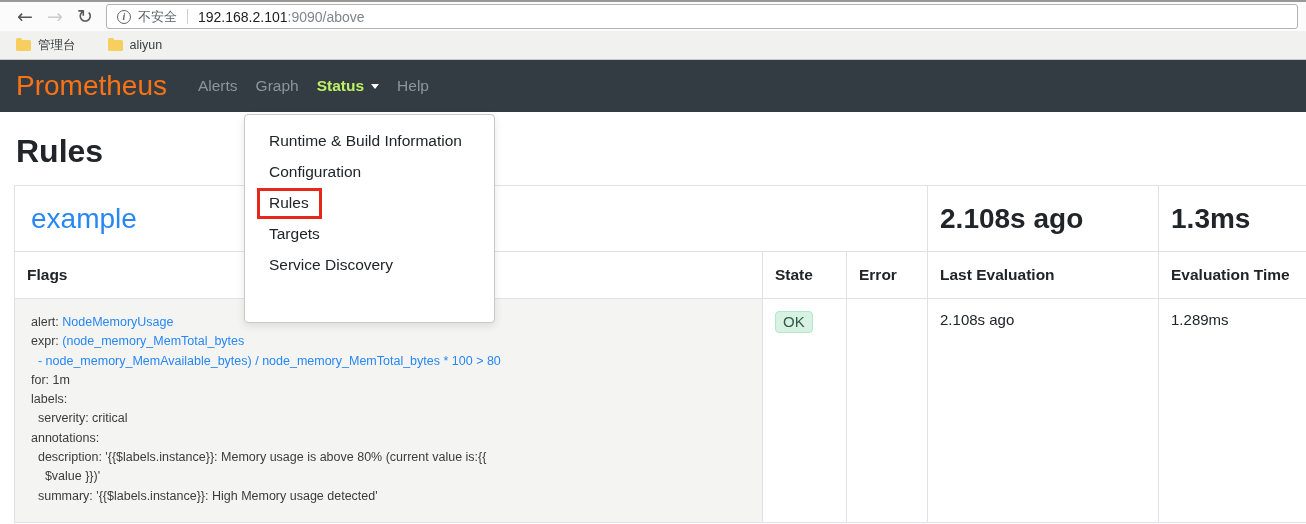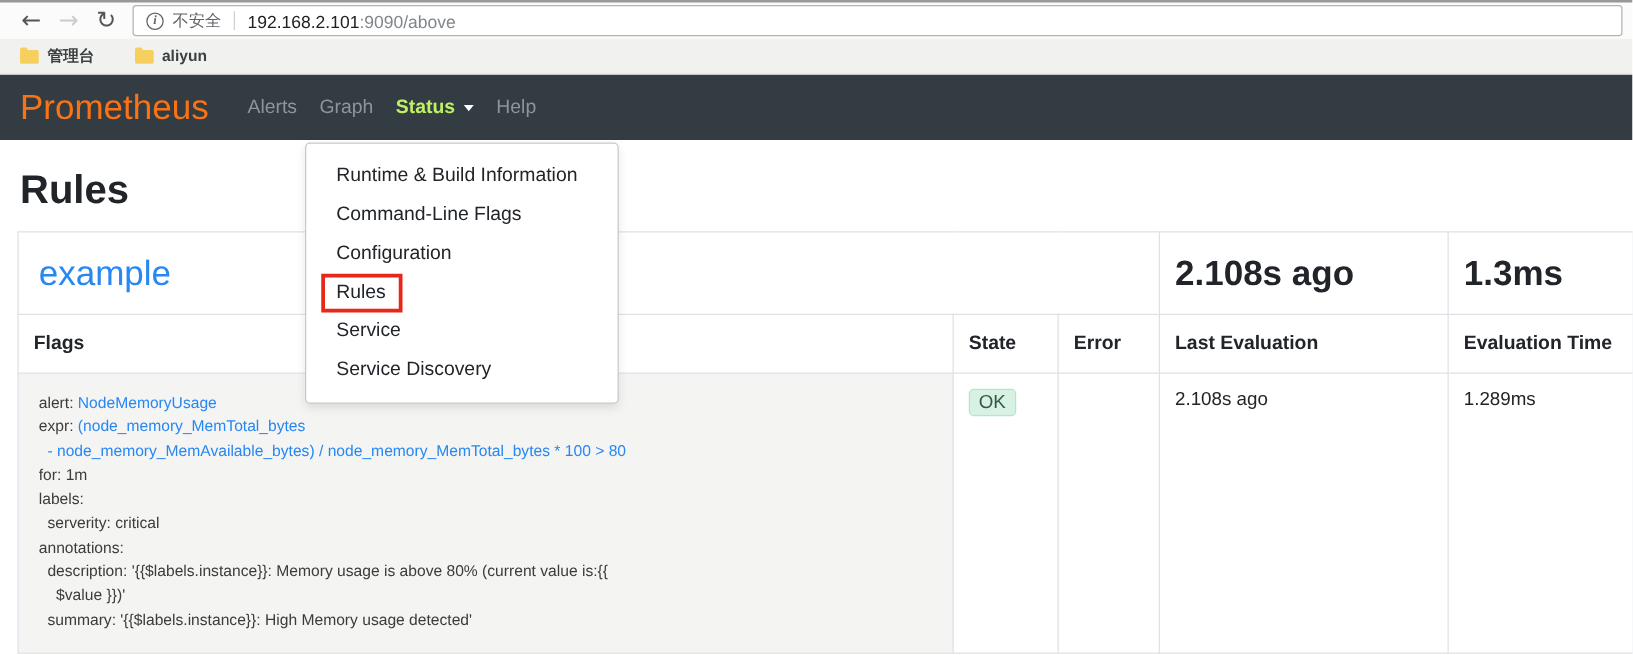--- a/index.html
+++ b/index.html
@@ -18,21 +18,21 @@
   .info-icon { width:14px; height:14px; border:1.5px solid #5f6368; border-radius:50%;
     color:#5f6368; font-size:10px; font-weight:bold; text-align:center; line-height:12px;
     font-family:"Liberation Serif", serif; font-style:italic; margin-right:7px; flex:none; }
   .sec-label { font-size:13px; color:#5f6368; }
   .omni-divider { width:1px; height:15px; background:#d0d0d0; margin:0 10px; }
   .url-host { font-size:14px; color:#202124; }
   .url-rest { font-size:14px; color:#80868b; }
 
   .bookmarks { height:29px; background:#f1f1ef; border-bottom:1px solid #c8c8c6;
     display:flex; align-items:center; padding-left:10px; }
-  .bookmark { display:flex; align-items:center; margin-right:20px; cursor:pointer; padding:0 6px;font-weight:bold; }
+  .bookmark { display:flex; align-items:center; margin-right:20px; cursor:pointer; padding:0 6px; }
   .folder-icon { width:15px; height:11px; background:#f7cf5f; border-radius:1.5px;
     position:relative; margin-right:7px; flex:none; }
   .folder-icon::before { content:""; position:absolute; top:-2px; left:0; width:6px; height:3px;
     background:#f7cf5f; border-radius:1.5px 1.5px 0 0; }
   .bookmark-label { font-size:12.5px; color:#3c4043; }
 
   
   .pnavbar { height:52px; background:#333c42; display:flex; align-items:center; padding:0 16px; }
   .brand { color:#f97316; font-size:28px; margin-right:22px; cursor:pointer; }
   .nav-item { color:#8d959c; font-size:15.5px; padding:0 9px; cursor:pointer;
@@ -145,20 +145,19 @@
     </td>
     <td></td>
     <td>2.108s ago</td>
     <td>1.289ms</td>
   </tr>
 </tbody>
   </table>
 
 <div class="dropdown">
   <div class="dd-item">Runtime &amp; Build Information</div>
-  <div class="dd-item">Command-Line Flags</div>
   <div class="dd-item">Configuration</div>
   <div class="dd-item">
     <span class="red-box"><span>Rules</span></span>
   </div>
-  <div class="dd-item">Service</div>
+  <div class="dd-item">Targets</div>
   <div class="dd-item">Service Discovery</div>
 </div>
 
 </body></html>

